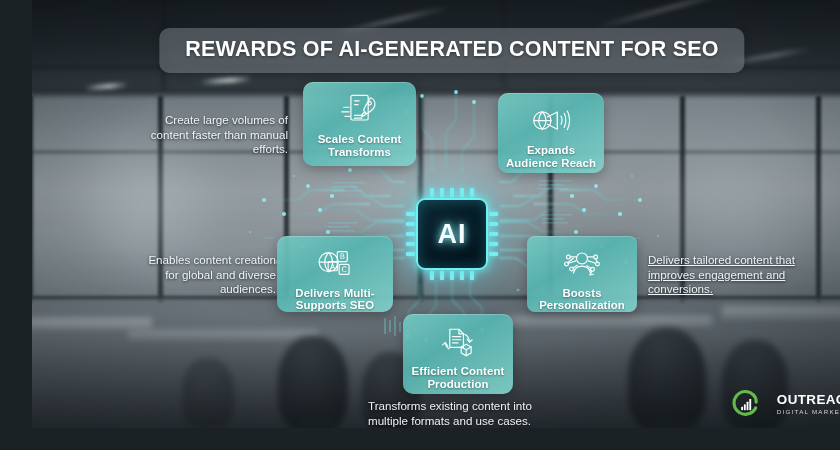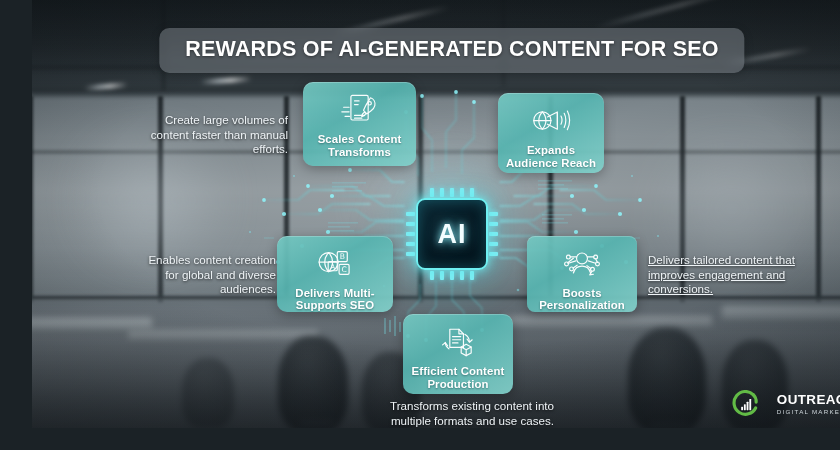--- a/index.html
+++ b/index.html
@@ -144,21 +144,21 @@
     padding:0 4px;
   }
 
   
   .desc {
     position:absolute; color:#eef3f6; font-size:11.6px; line-height:14.6px;
     text-shadow:0 1px 3px rgba(0,0,0,.72);
   }
   .desc.r { text-align:right; }
   .desc.l { text-align:left; }
-  .desc.c { text-align:right; }
+  .desc.c { text-align:left; }
 
   
   .logo { position:absolute; right:12px; bottom:10px; display:flex; align-items:center; gap:17px; }
   .logo-mark { width:28px; height:28px; flex:0 0 28px; }
   .logo-text { display:flex; flex-direction:column; line-height:1; }
   .logo-main { color:#ffffff; font-size:13.4px; font-weight:bold; letter-spacing:.4px; }
   .logo-sub { color:#cdd6da; font-size:6.2px; letter-spacing:1.25px; margin-top:2.4px; }
 </style>
 </head>
 <body>

